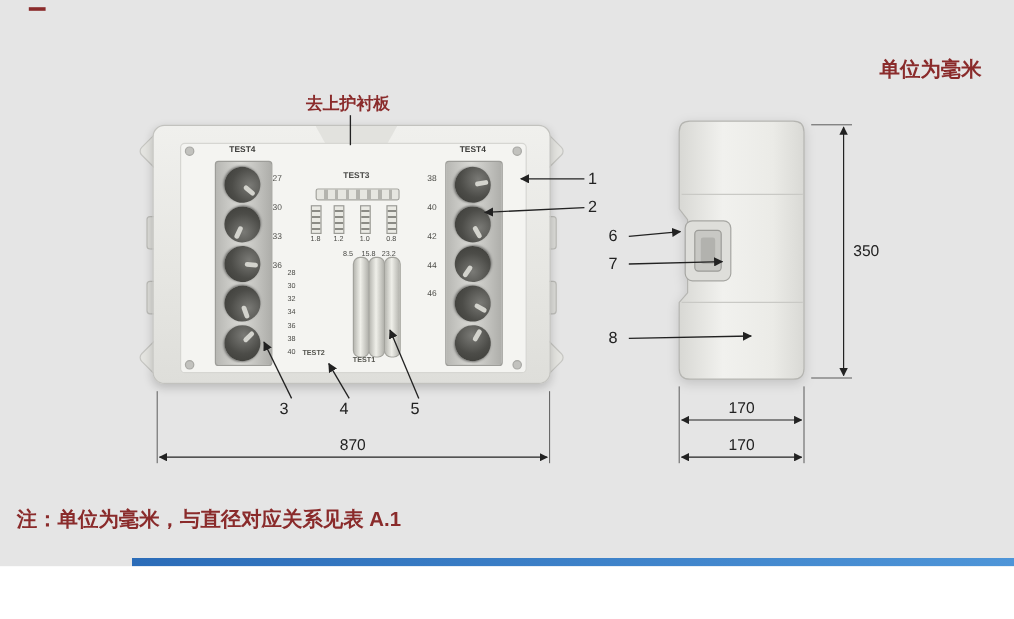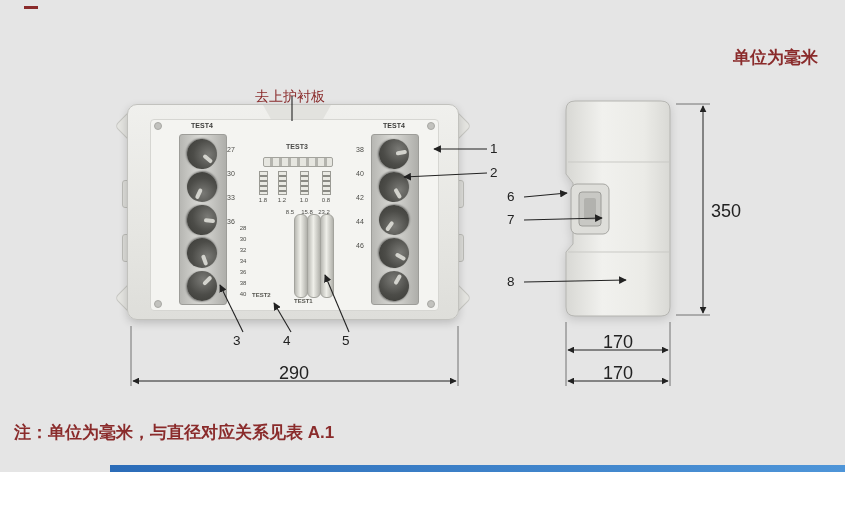--- a/index.html
+++ b/index.html
@@ -2,21 +2,21 @@
 <html style="--doc-text: #8a2b2b; --line: #222222; --footer-bar: #2b6cb8;"><head>
 <meta charset="utf-8">
 <style>
   html,body{margin:0;padding:0;background:#ffffff;}
   body{font-family:"Liberation Sans","DejaVu Sans",sans-serif;}
   .canvas{position:relative;width:845px;height:472px;background:#e5e5e5;overflow:hidden;}
 
   
   .doc-text{color:var(--doc-text);position:absolute;}
   .unit-label{left:733px;top:46px;font-size:17px;font-weight:700;}
-  .top-label{left:255px;top:88px;font-size:14px;font-weight:400;}
+  .top-label{left:255px;top:78px;font-size:14px;font-weight:700;}
   .note-line{left:14px;top:421px;font-size:17px;font-weight:600;}
   .caption{left:0;top:465px;width:800px;text-align:center;font-size:15px;font-weight:700;}
   .crop-dash{position:absolute;left:24px;top:6px;width:14px;height:3px;background:var(--doc-text);}
 
   
   .front-view{position:absolute;left:127px;top:104px;width:332px;height:216px;}
   .wing{position:absolute;width:26px;height:26px;background:#e4e4e0;border:1px solid #c6c6c2;border-radius:5px;transform:rotate(45deg);z-index:0;}
   .side-tab{position:absolute;width:10px;height:26px;background:#dcdcd8;border:1px solid #bcbcb8;border-radius:3px;z-index:0;}
   .fv-body{position:absolute;inset:0;z-index:1;background:linear-gradient(180deg,#f0f0ed,#e6e6e2 60%,#dededa);
     border:1px solid #c2c2be;border-radius:10px;box-shadow:0 3px 8px rgba(0,0,0,.18);}
@@ -46,21 +46,21 @@
   .cyl{position:absolute;top:109px;width:12px;height:82px;border:1px solid #a3a39d;border-radius:6px;
     background:linear-gradient(90deg,#b9b9b3,#efefe9 45%,#b2b2ac);}
 
   
   .side-view{position:absolute;left:565px;top:100px;width:107px;height:218px;filter:drop-shadow(0 3px 5px rgba(0,0,0,.15));}
 
   
   .overlay{position:absolute;left:0;top:0;z-index:5;pointer-events:none;}
 
   .callout-num{position:absolute;font-size:13.5px;color:var(--line);font-weight:400;z-index:6;}
-  .dim-label{position:absolute;font-size:18px;color:var(--line);z-index:6;}
+  .dim-label{position:absolute;font-size:13px;color:var(--line);z-index:6;}
   .dim-label.center{width:44px;text-align:center;}
 
   .footer-bar{position:absolute;left:110px;right:0;bottom:0;height:7px;
     background:linear-gradient(90deg,var(--footer-bar),#4e95d8);}
 </style>
 </head>
 <body>
 
 <div class="canvas">
 
@@ -205,19 +205,19 @@
 
   <span class="callout-num" style="left:490px;top:141px">1</span>
   <span class="callout-num" style="left:490px;top:165px">2</span>
   <span class="callout-num" style="left:233px;top:333px">3</span>
   <span class="callout-num" style="left:283px;top:333px">4</span>
   <span class="callout-num" style="left:342px;top:333px">5</span>
   <span class="callout-num" style="left:507px;top:189px">6</span>
   <span class="callout-num" style="left:507px;top:212px">7</span>
   <span class="callout-num" style="left:507px;top:274px">8</span>
 
-  <span class="dim-label center" style="left:272px;top:363px">290</span>
+  <span class="dim-label center" style="left:272px;top:363px">870</span>
   <span class="dim-label" style="left:711px;top:201px">350</span>
   <span class="dim-label center" style="left:596px;top:332px">170</span>
   <span class="dim-label center" style="left:596px;top:363px">170</span>
 
   <div class="footer-bar"></div>
 </div>
 
 </body></html>

